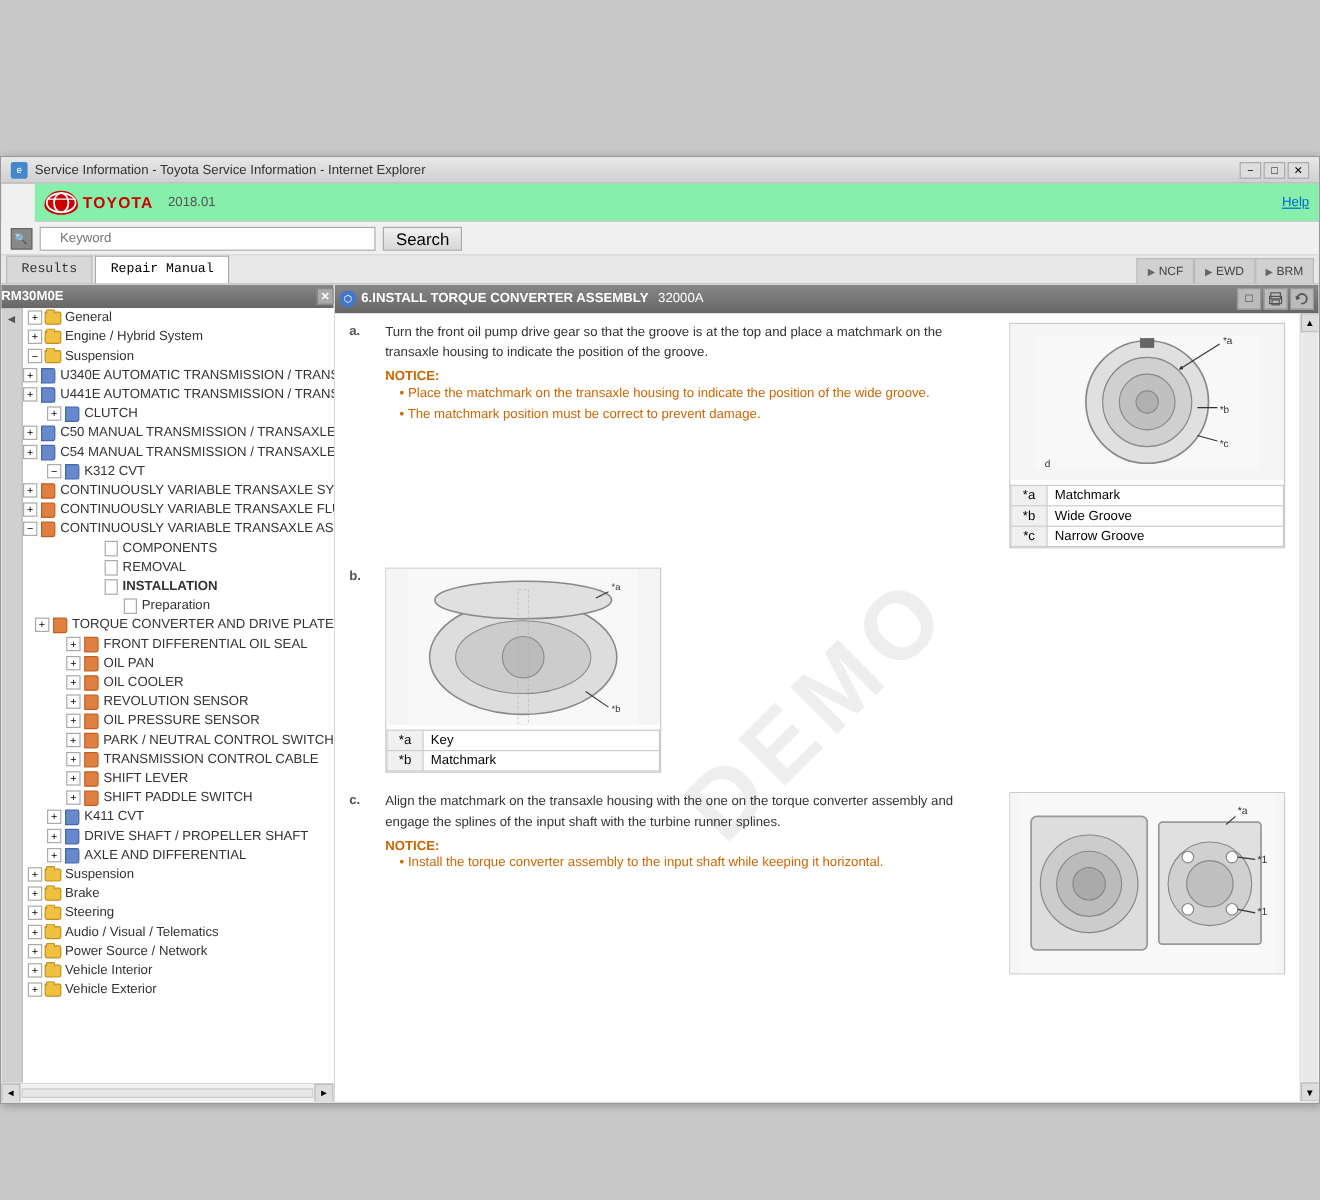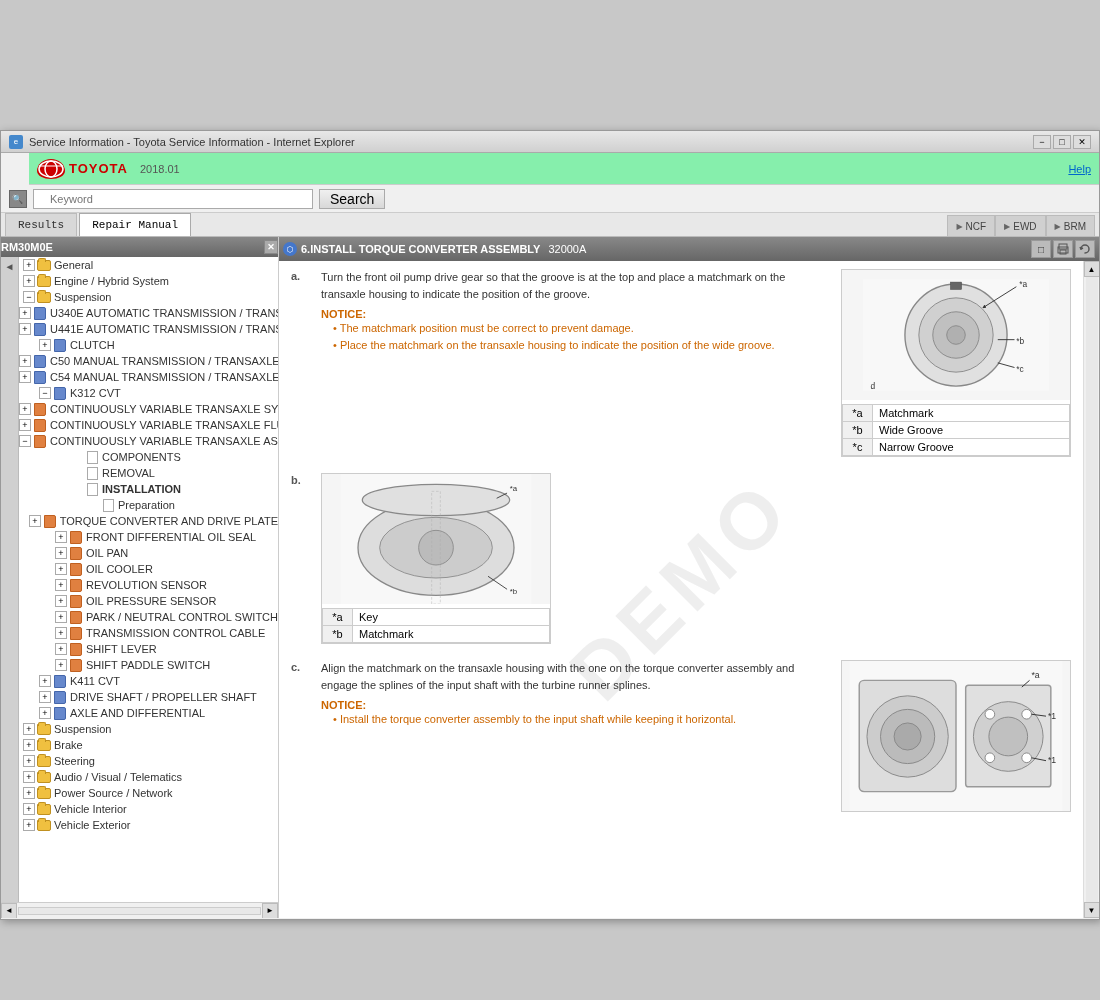--- a/index.html
+++ b/index.html
@@ -896,22 +896,22 @@
             <div class="watermark">DEMO</div>
             <div class="content-body">
 
               <div class="step-item">
                 <div class="step-row">
                   <div style="width:18px;flex-shrink:0;font-size:11px;color:#555;font-weight:bold;padding-top:1px;">a.</div>
                   <div class="step-text-col">
                     <div class="step-text">Turn the front oil pump drive gear so that the groove is at the top and place a matchmark on the transaxle housing to indicate the position of the groove.</div>
                     <div class="notice-box">
                       <div class="notice-title">NOTICE:</div>
+                      <div class="notice-bullet">Place the matchmark on the transaxle housing to indicate the position of the wide groove.</div>
                       <div class="notice-bullet">The matchmark position must be correct to prevent damage.</div>
-                      <div class="notice-bullet">Place the matchmark on the transaxle housing to indicate the position of the wide groove.</div>
                     </div>
                   </div>
                   <div class="diagram-box">
                     <div class="diagram-img">
                       <svg viewBox="0 0 220 140" class="diag-svg">
 
                         <rect x="10" y="10" width="200" height="120" fill="#f8f8f8" stroke="none"></rect>
 
                         <circle cx="110" cy="70" r="55" fill="#e0e0e0" stroke="#888" stroke-width="1.5"></circle>
                         <circle cx="110" cy="70" r="40" fill="#d0d0d0" stroke="#888" stroke-width="1"></circle>

